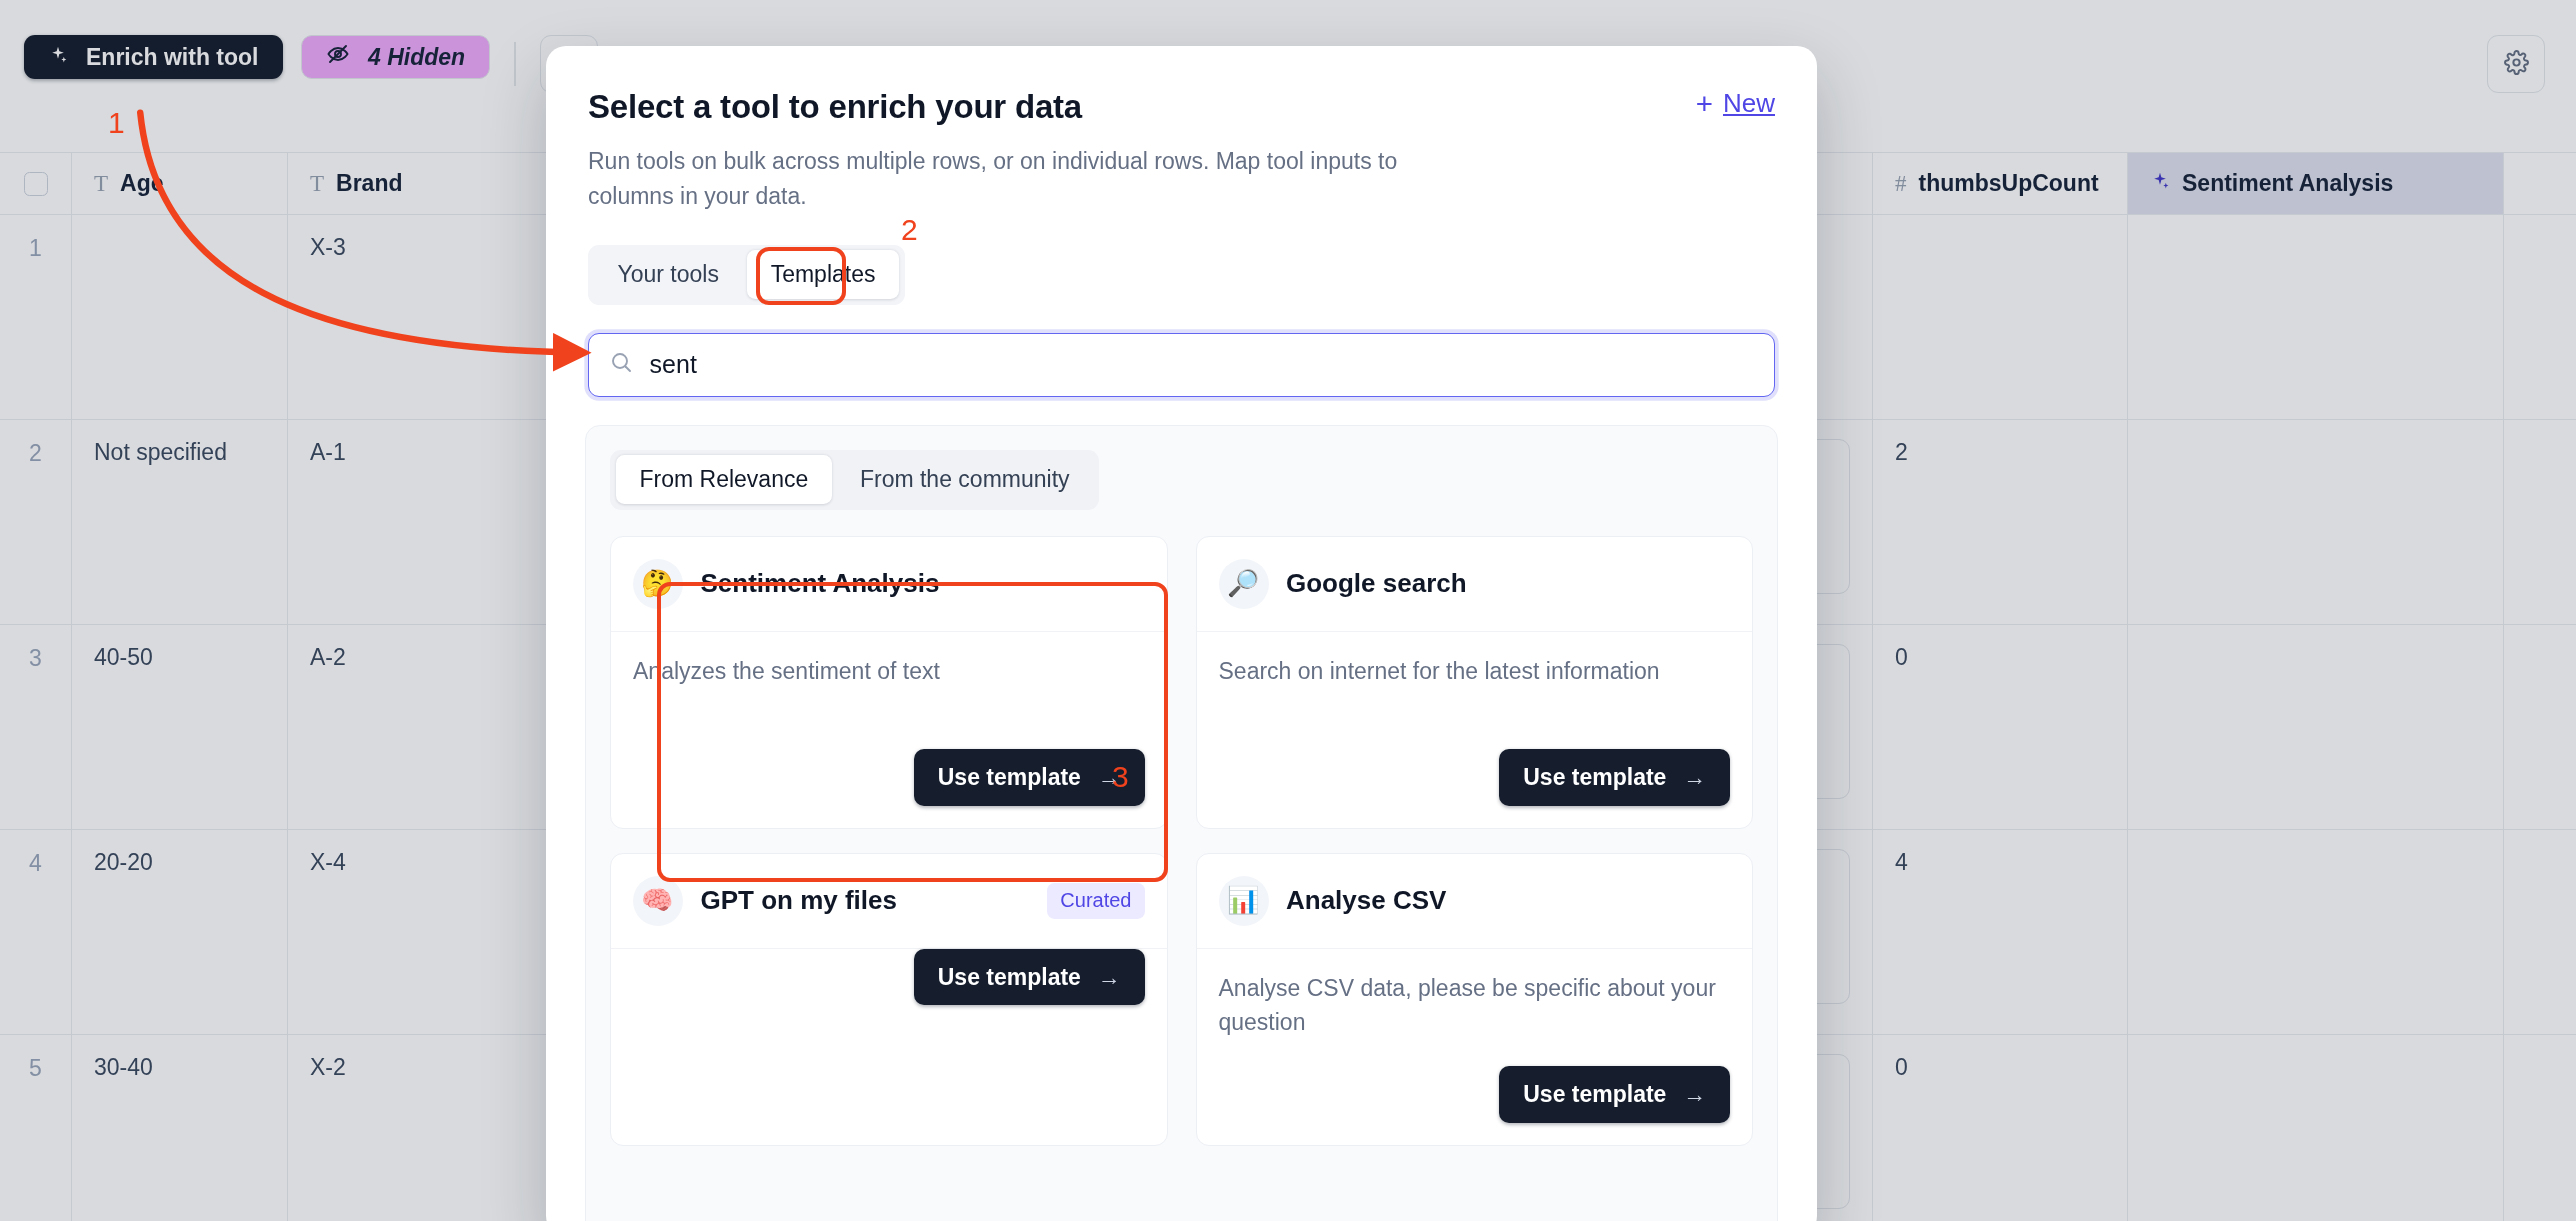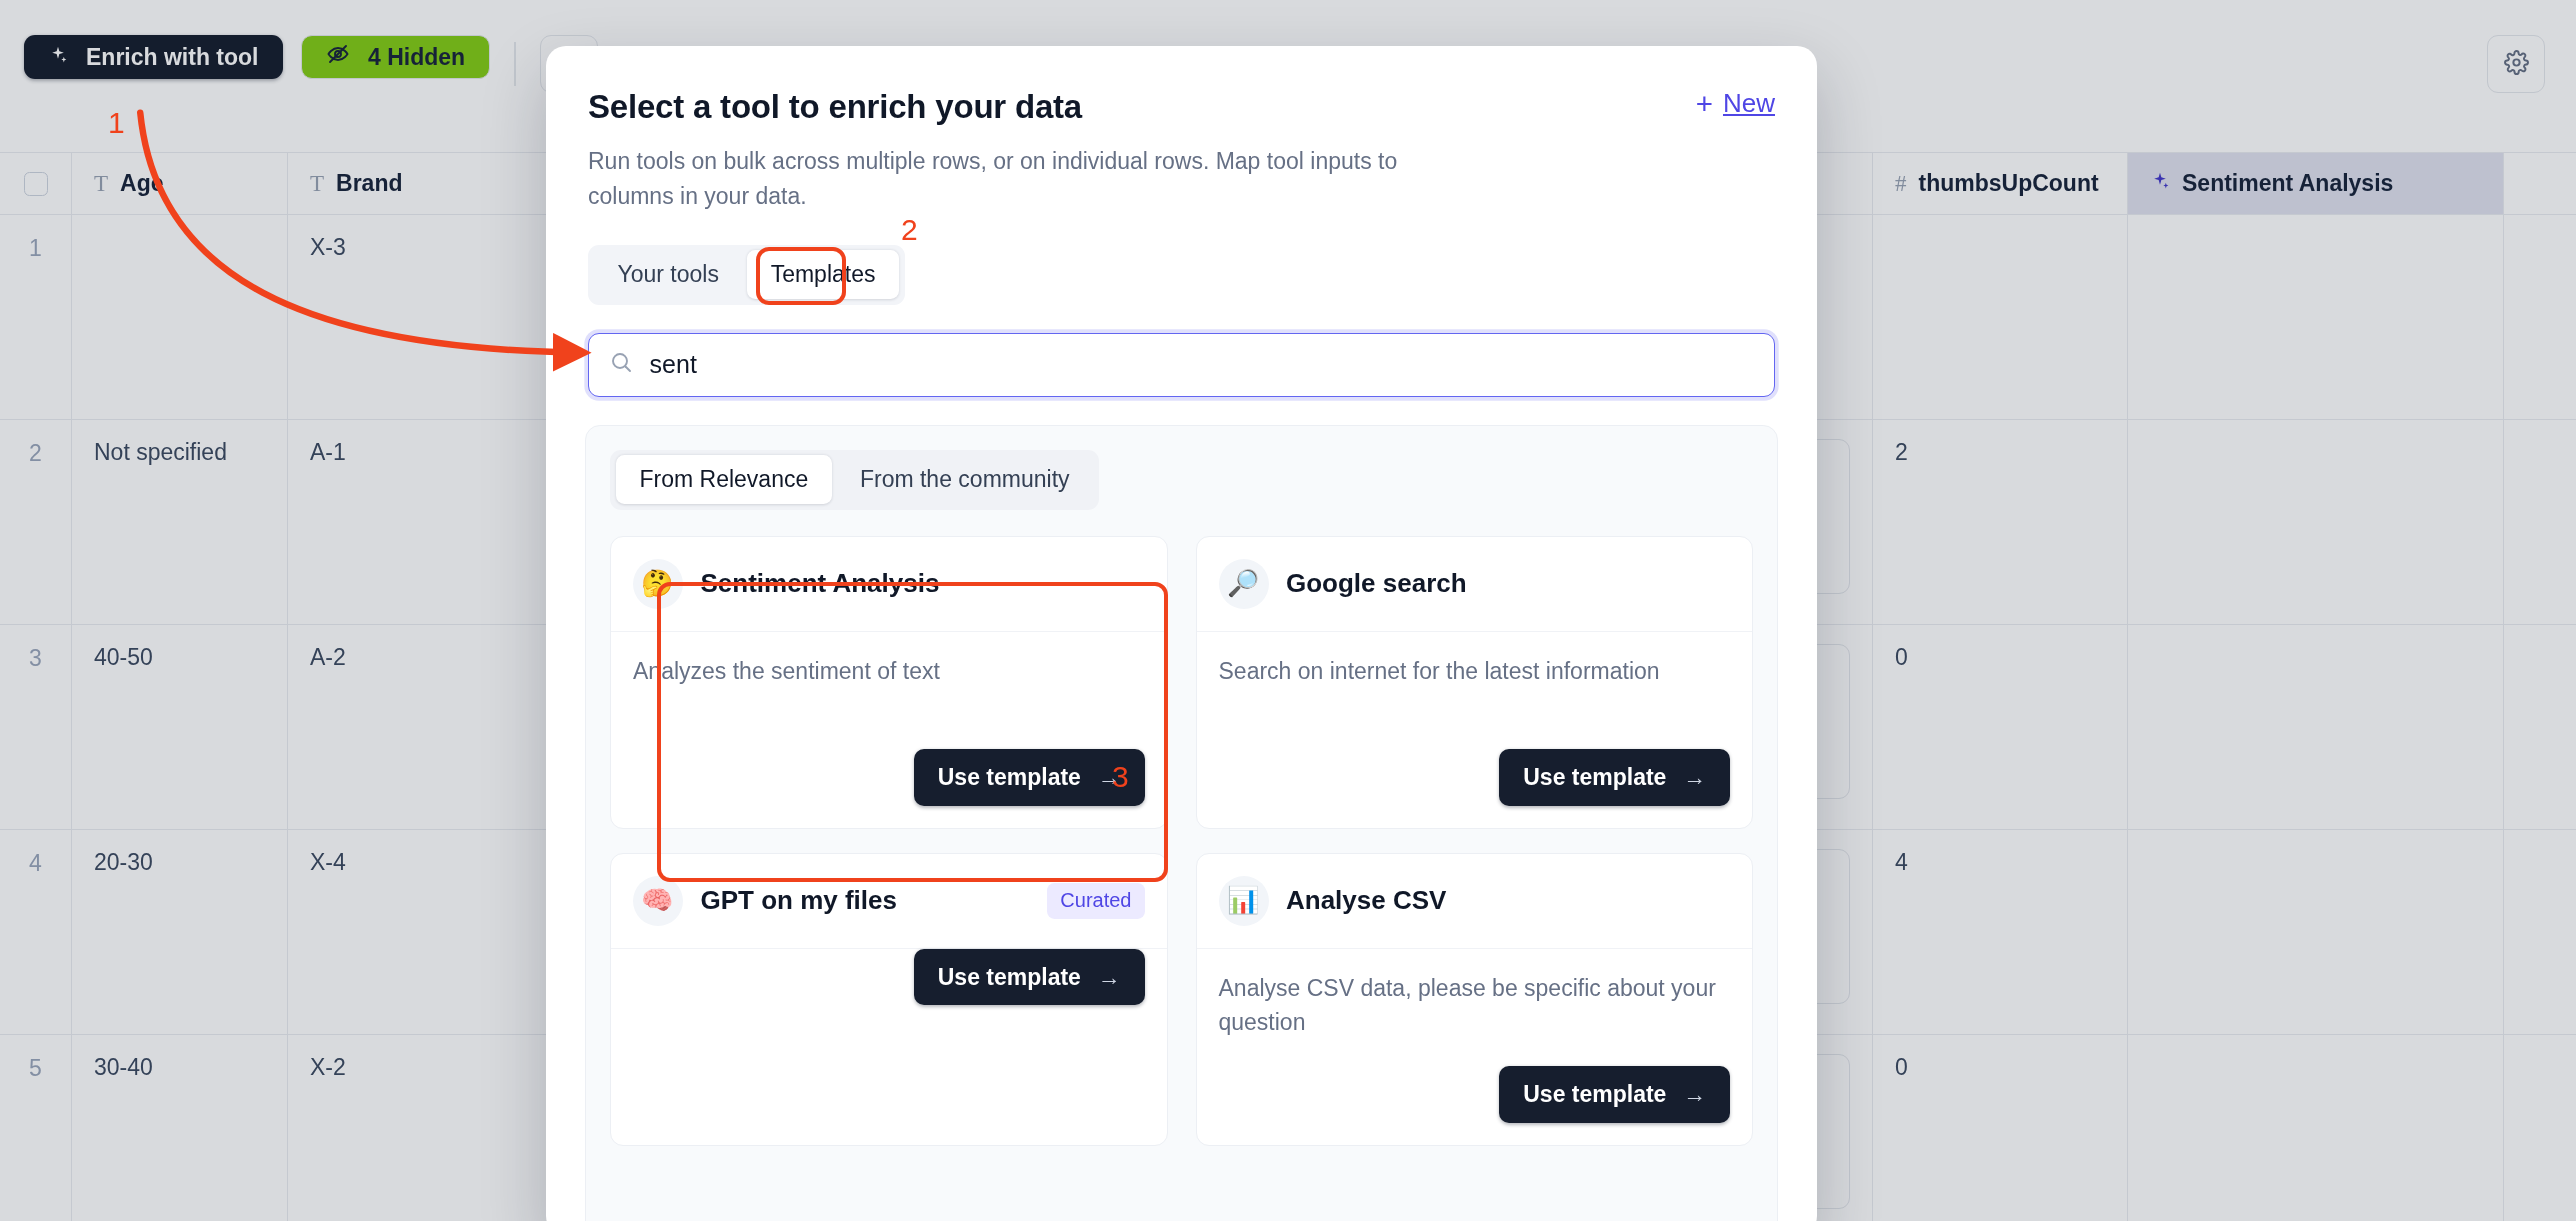--- a/index.html
+++ b/index.html
@@ -39,23 +39,24 @@
     font-size: 23px;
     font-weight: 700;
     white-space: nowrap;
   }
   .tb-btn.primary {
     background: #161e2e;
     color: #ffffff;
     box-shadow: 0 1.8px 3.7px rgba(16,24,40,0.3);
   }
   .tb-btn.ghost {
-    background: #84cc16;
+    background: #f0abfc;
     color: #18243b;
     border: 1.4px solid #e4e7ec;
+    font-style: italic;
   }
   .tb-icon-btn {
     display: flex; align-items: center; justify-content: center;
     width: 58px; height: 58px;
     border-radius: 11px;
     border: 1.4px solid #e4e7ec;
     background: #ffffff;
     color: #18243b;
   }
   .tb-sep {
@@ -421,21 +422,21 @@
           <span>629</span>
           <span class="wide-box"></span>
         </div>
       </div>
       <div class="cell c-thumb">0</div>
       <div class="cell c-sent"></div>
     </div>
 
     <div class="grid-row">
       <div class="cell c-num">4</div>
-      <div class="cell c-age">20-30</div>
+      <div class="cell c-age">20-20</div>
       <div class="cell c-brand">X-4</div>
       <div class="cell c-wide">
         <div class="wide-inner">
           <span class="pill-dark"></span>
           <span>629</span>
           <span class="wide-box"></span>
         </div>
       </div>
       <div class="cell c-thumb">4</div>
       <div class="cell c-sent"></div>

